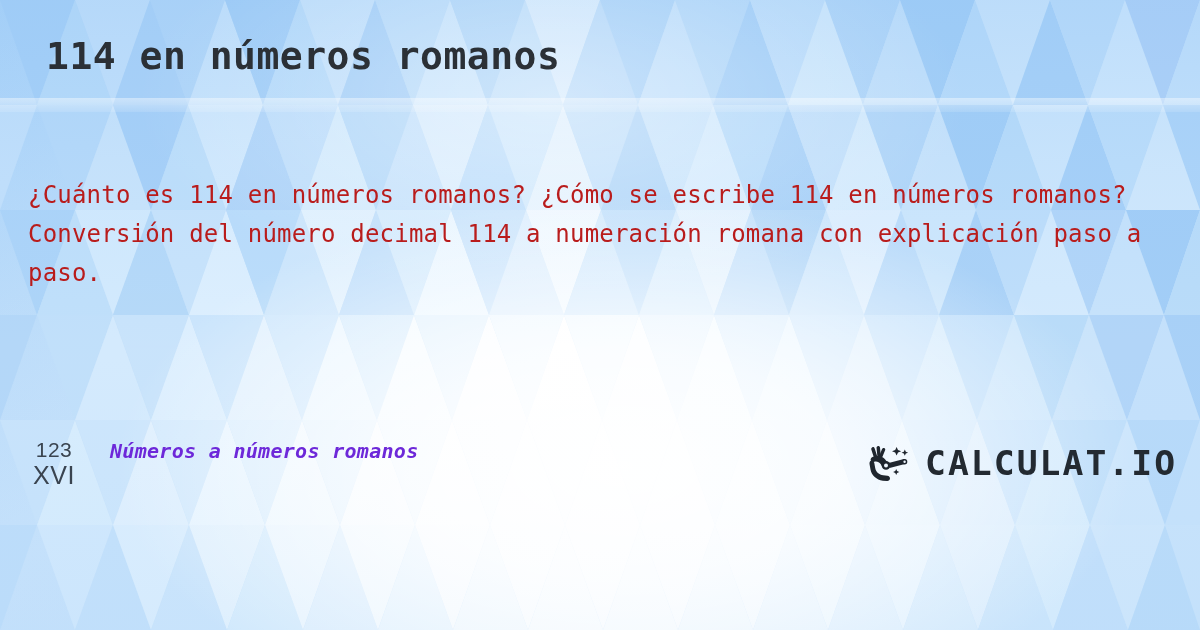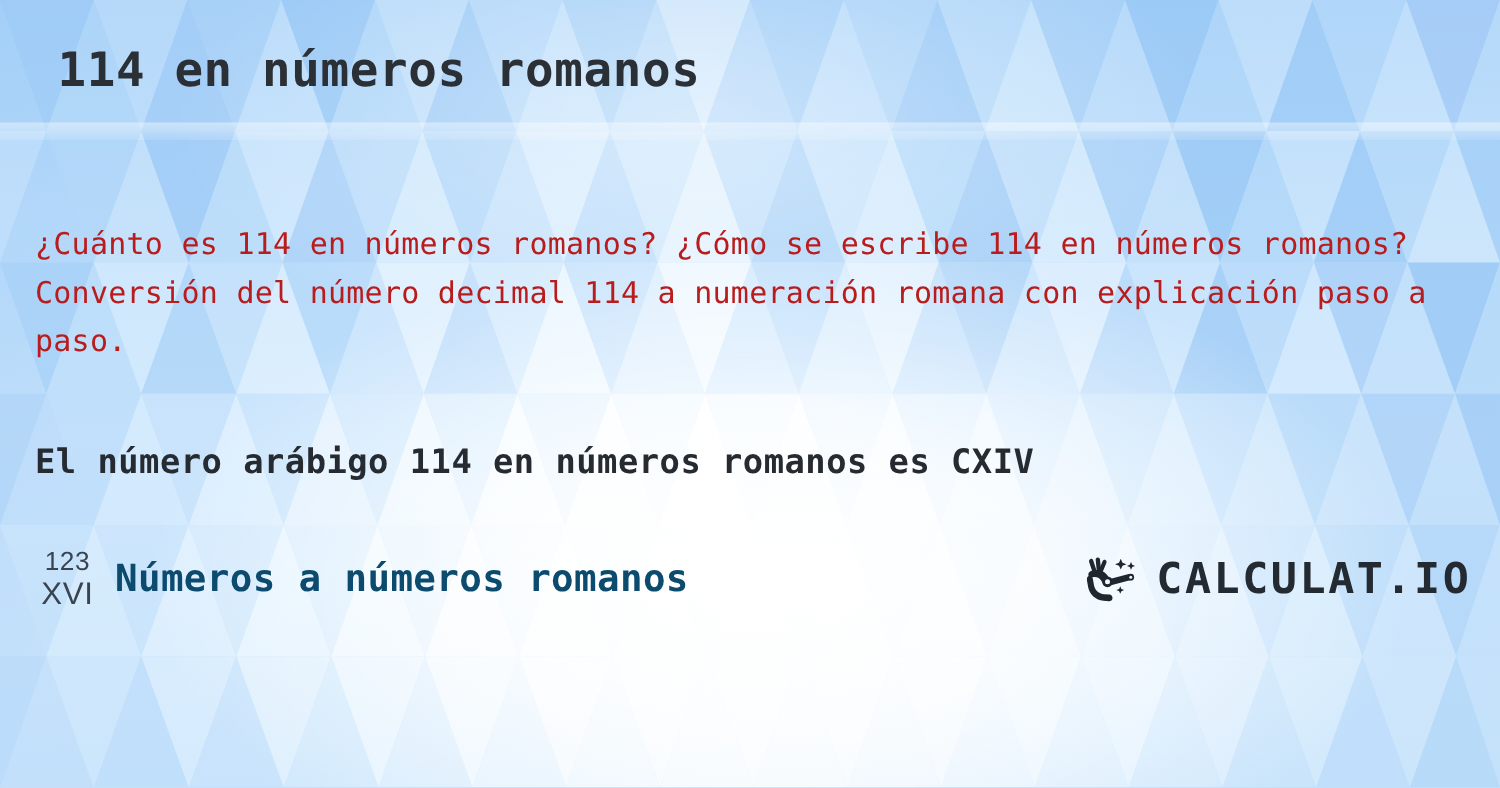--- a/index.html
+++ b/index.html
@@ -110,22 +110,21 @@
     height: 52px;
     padding: 0 28px;
     box-sizing: border-box;
     display: flex;
     align-items: center;
     justify-content: space-between;
   }
 
   .footer-left {
     display: flex;
-    align-items: center;
-    gap: 12px;
+    gap: 30px;
   }
   .fraction-icon {
     display: flex;
     flex-direction: column;
     align-items: center;
     justify-content: center;
     line-height: 1;
     font-family: "Liberation Sans", "DejaVu Sans", sans-serif;
     color: #3a4450;
     width: 52px;
@@ -134,25 +133,26 @@
     font-size: 21px;
     letter-spacing: 0.5px;
     padding-bottom: 1px;
   }
   .fraction-icon .den {
     font-size: 25px;
     letter-spacing: 0.5px;
     padding-top: 2px;
   }
   .footer-label {
-    font-size: 30px;
+    font-size: 20px;
     font-weight: 700;
-    color: #0c4a6e;
+    color: #6d28d9;
     letter-spacing: 0.3px;
     white-space: nowrap;
+    font-style: italic;
   }
 
   .footer-right {
     display: flex;
     align-items: center;
     gap: 6px;
     justify-content: flex-end;
   }
   .wand-mark {
     display: block;
@@ -392,21 +392,20 @@
 
   <div class="bg-wash"></div>
   <div class="bg-band"></div>
 
   <div class="content">
 
     <h1 class="page-title">114 en números romanos</h1>
 
     <p class="intro">¿Cuánto es 114 en números romanos? ¿Cómo se escribe 114 en números romanos? Conversión del número decimal 114 a numeración romana con explicación paso a paso.</p>
 
-    <p class="answer">El número arábigo 114 en números romanos es CXIV</p>
 
     <div class="footer">
 
       <div class="footer-left">
         <div class="fraction-icon">
           <span class="num">123</span>
           <span class="den">XVI</span>
         </div>
         <span class="footer-label">Números a números romanos</span>
       </div>

